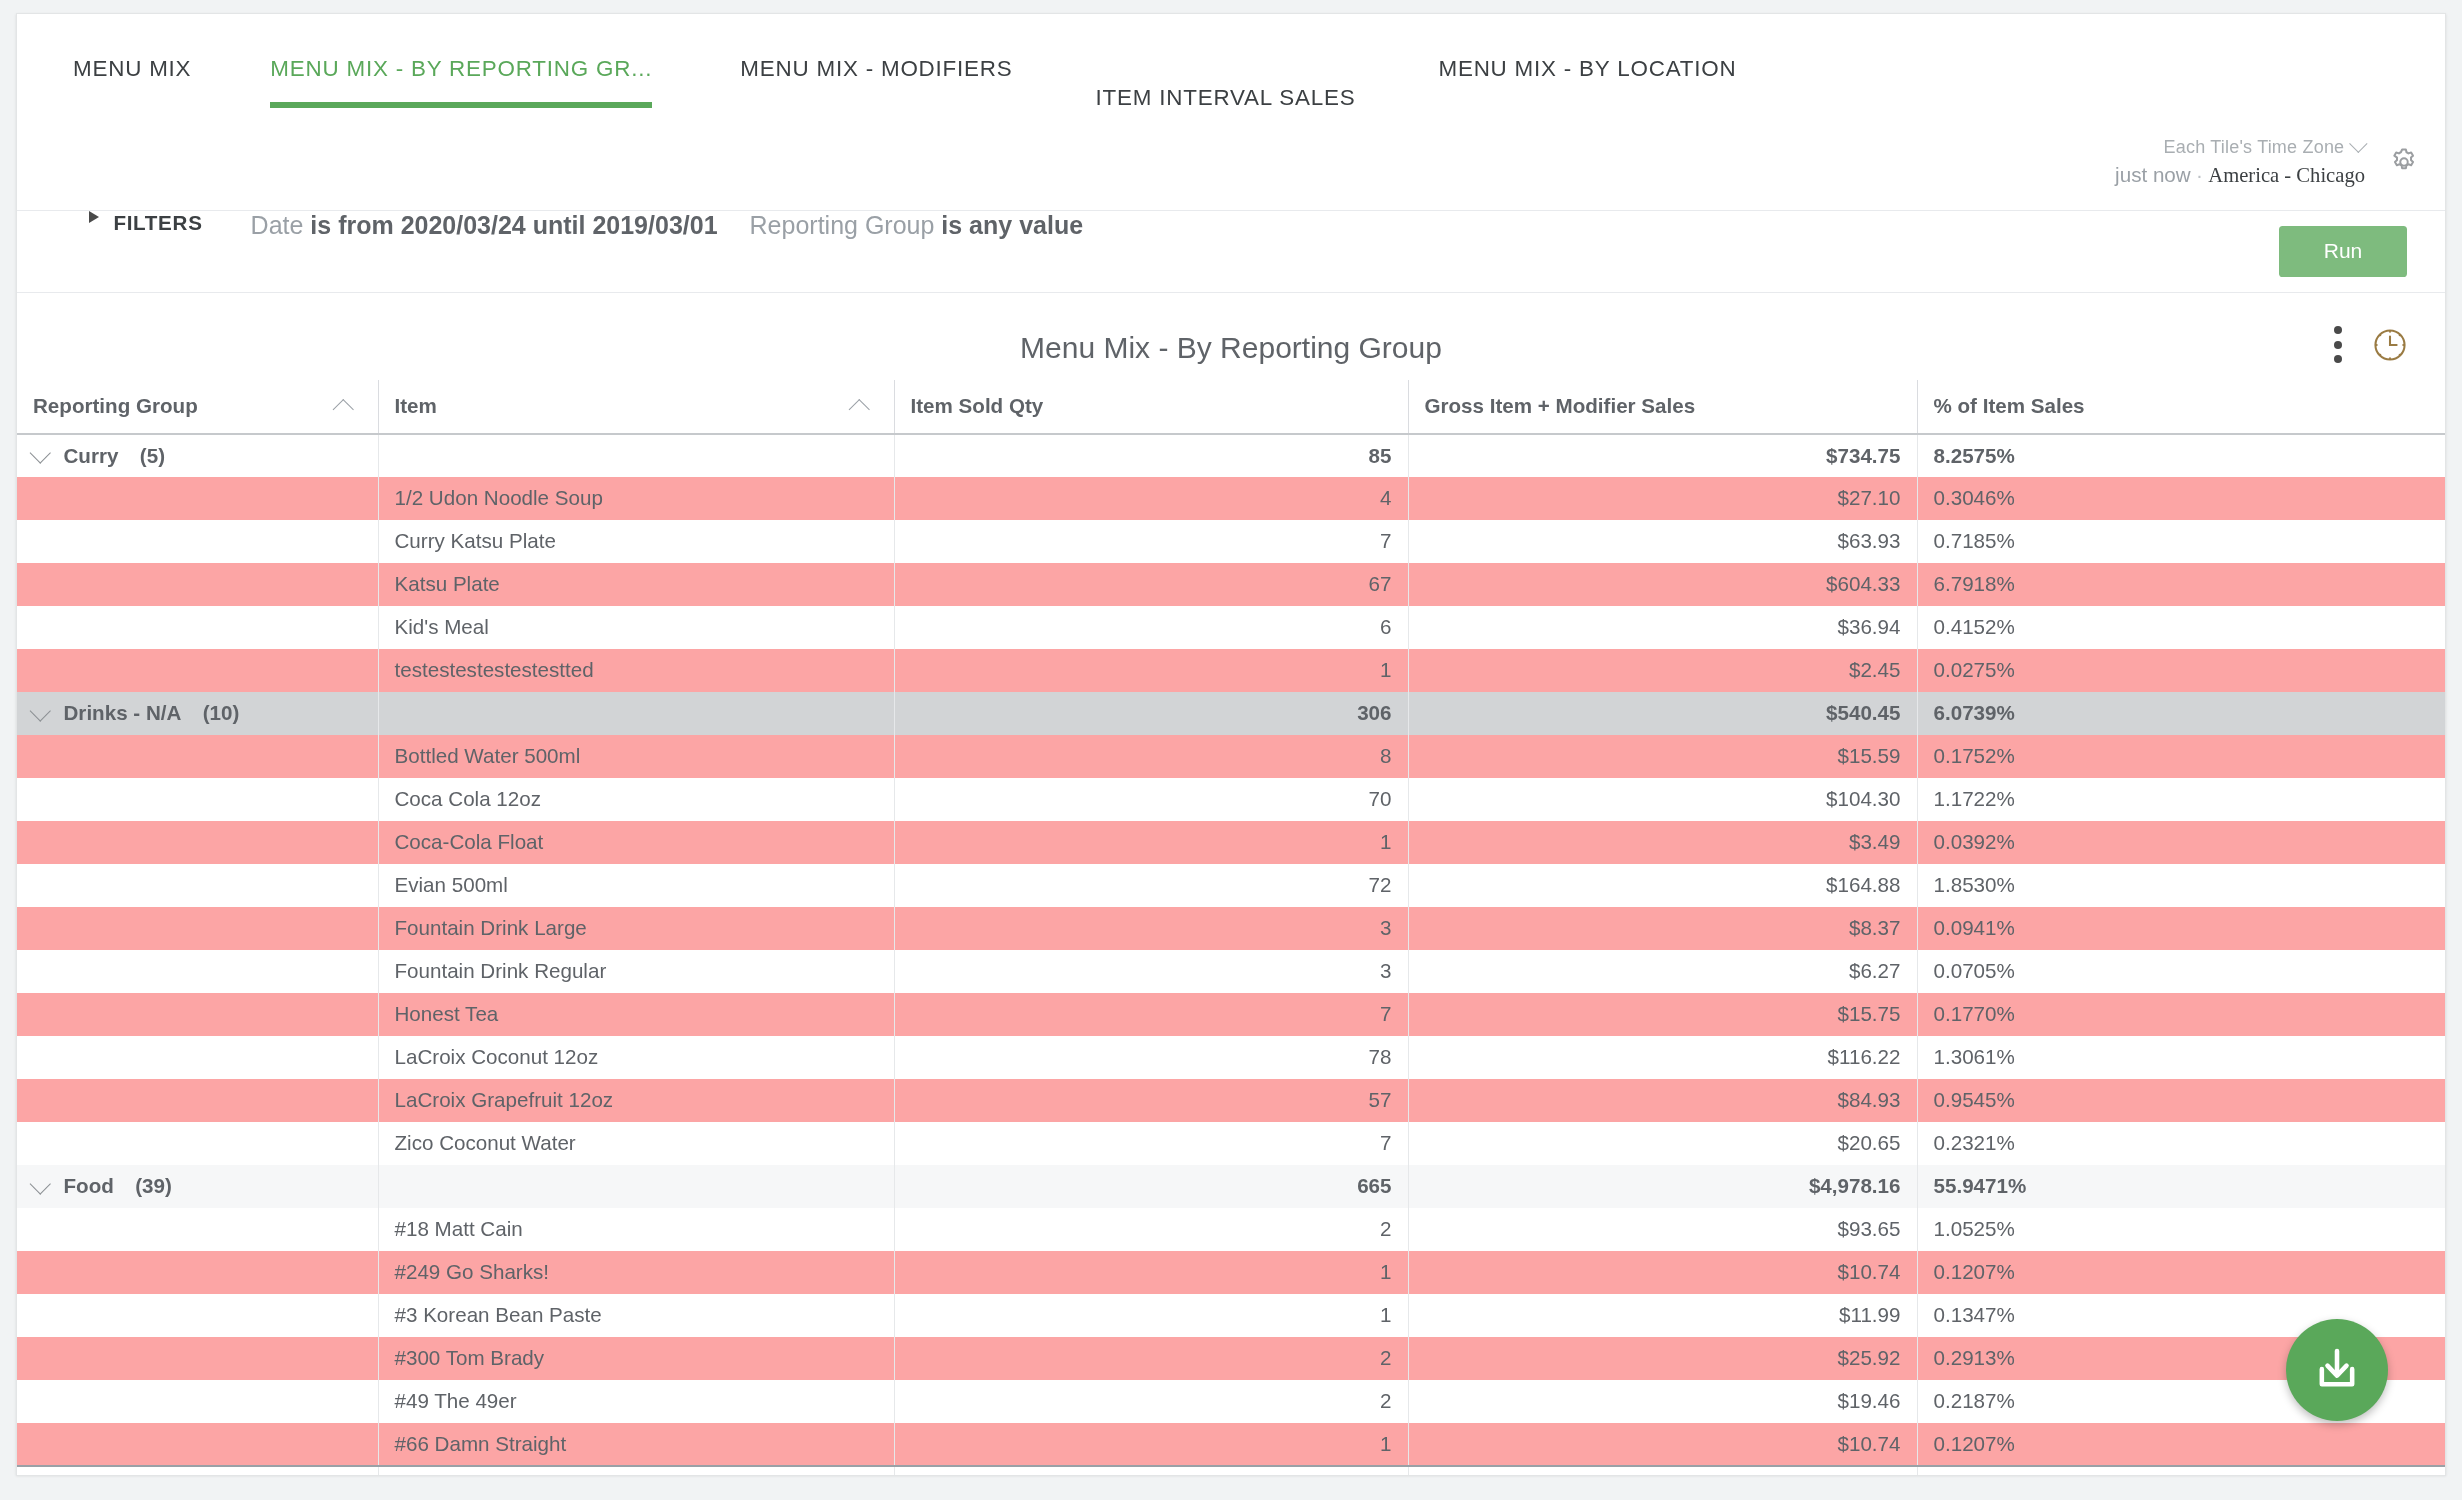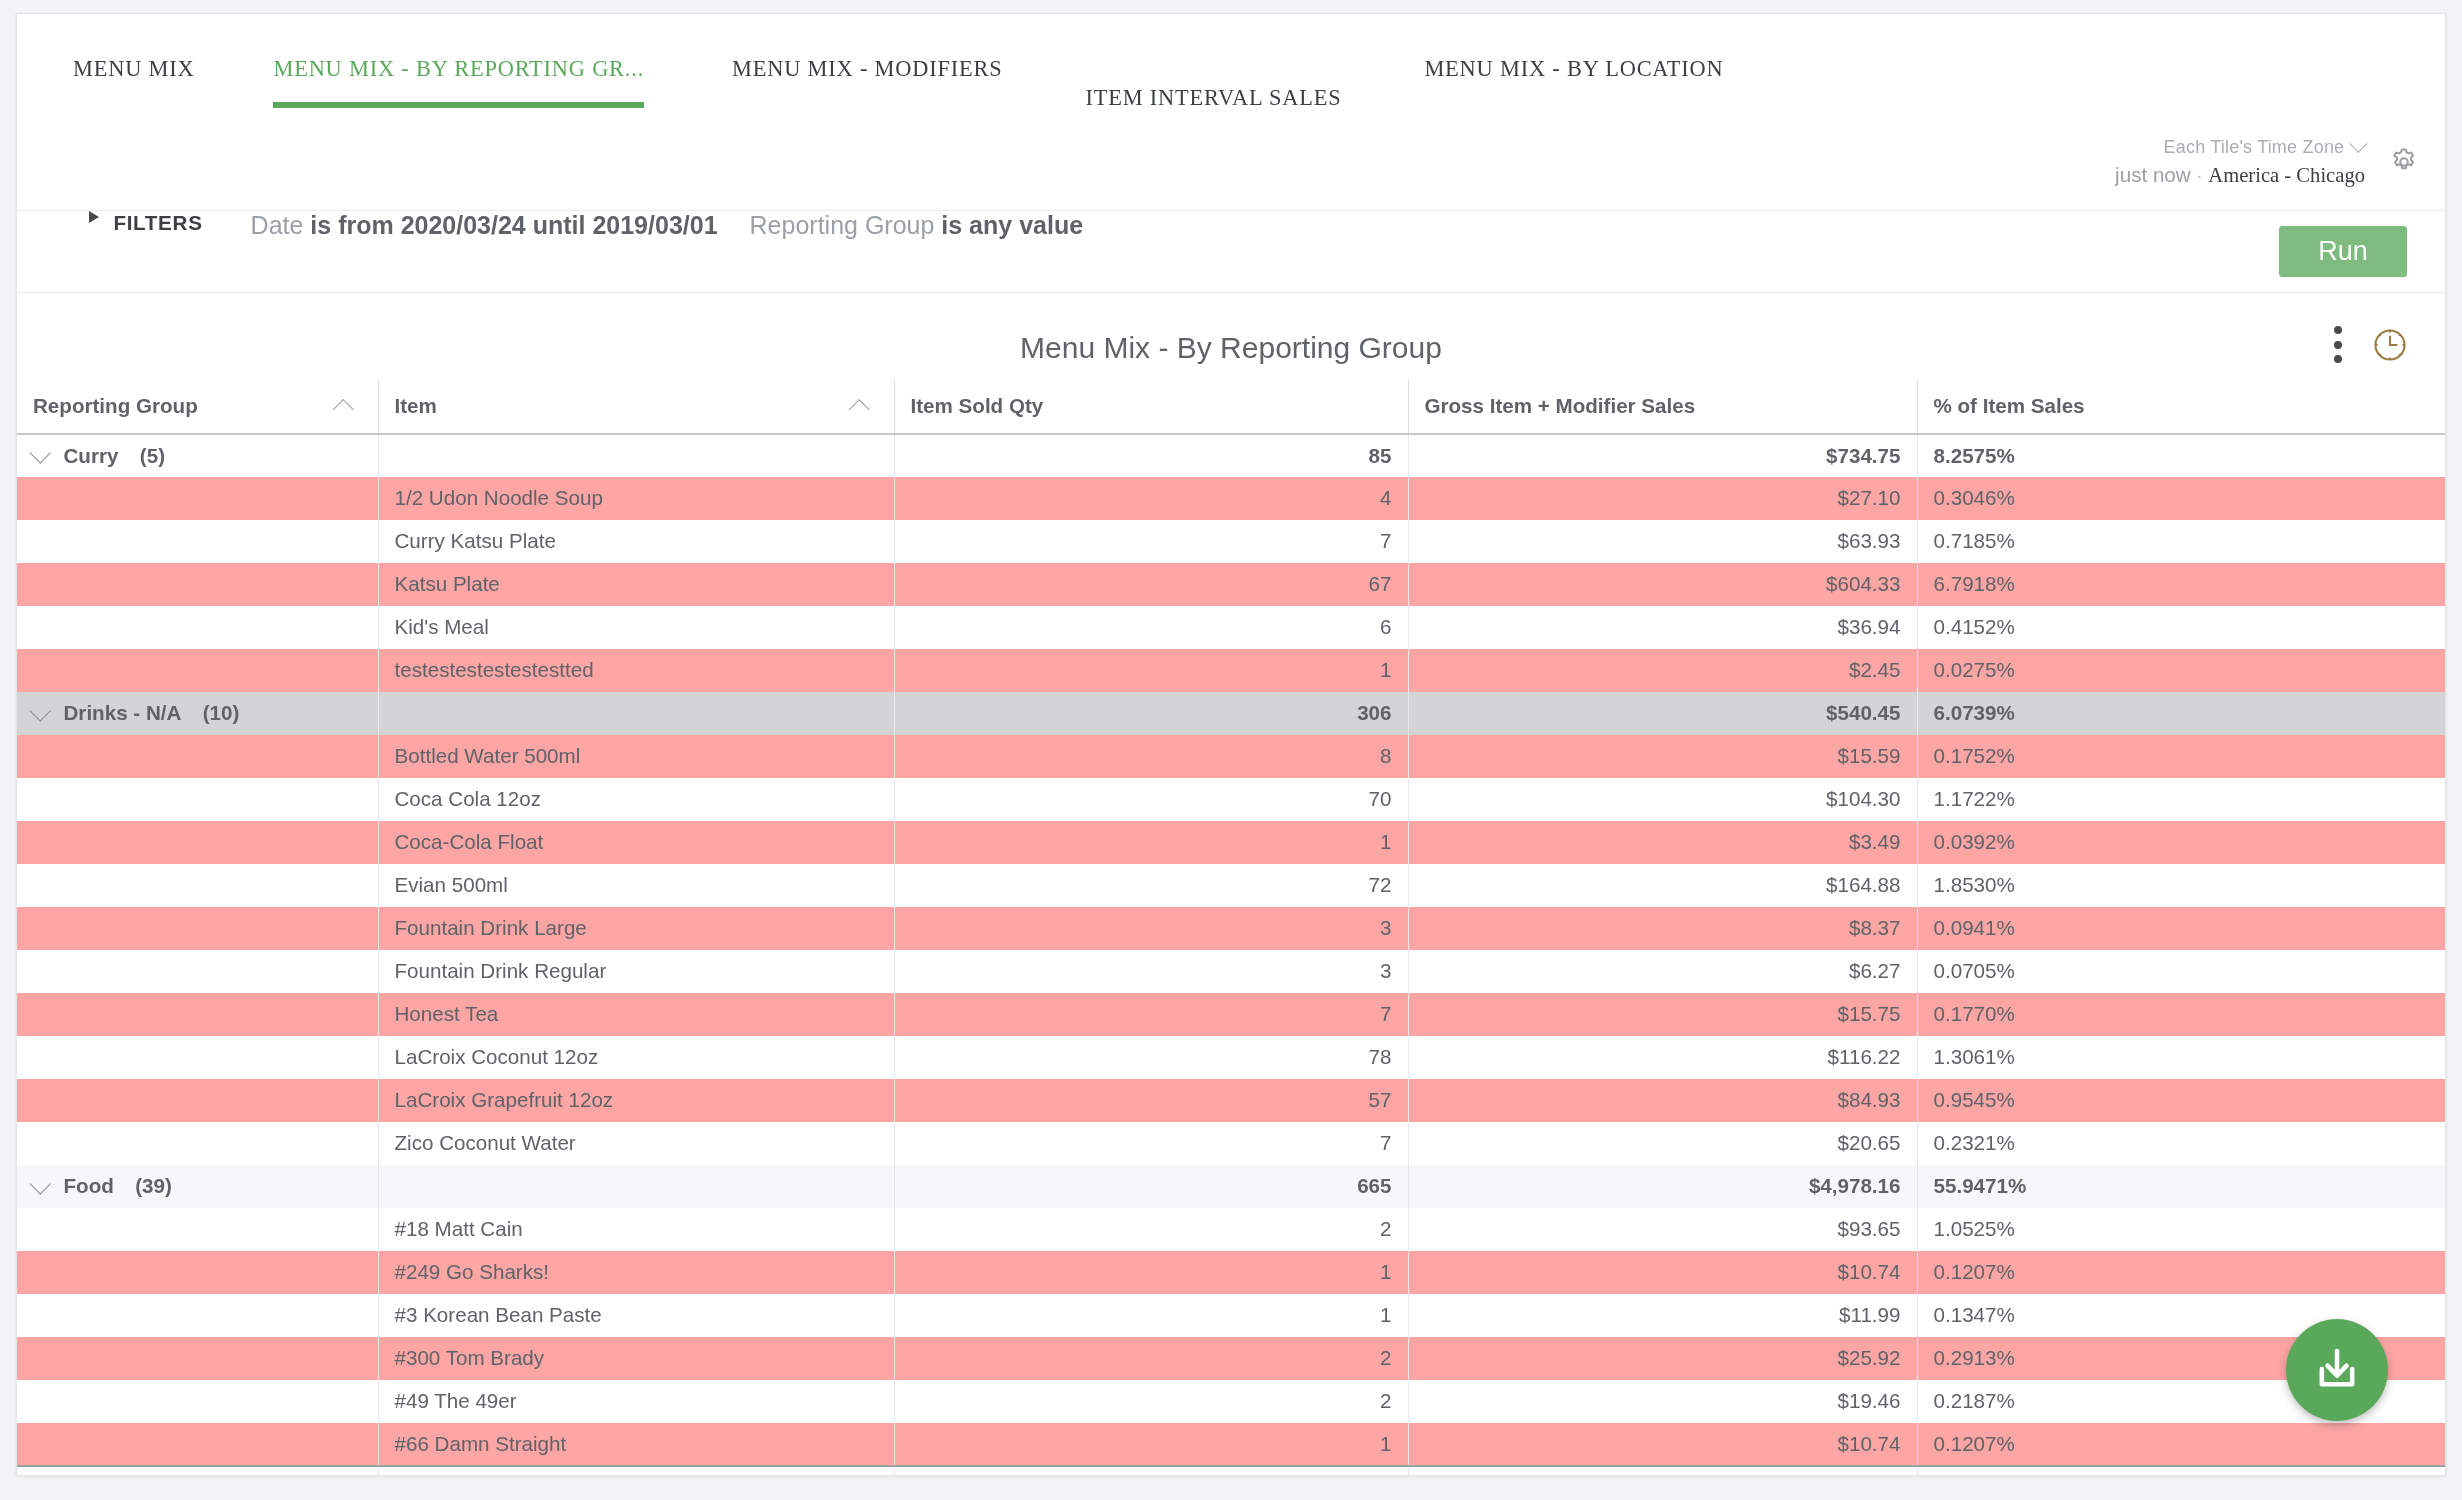--- a/index.html
+++ b/index.html
@@ -47,21 +47,20 @@
     padding: 0 0;
     margin-right: 0;
     font-size: 22.4px;
     letter-spacing: 0.8px;
     font-weight: 400;
     color: #3c4043;
     cursor: pointer;
     user-select: none;
     box-sizing: border-box;
     padding-top: 5.4px;
-    font-family: Liberation Serif, serif;
   }
   .tab .tab-label { display:block; }
   .tab.spacer-1 { margin-right: 79px; }
   .tab.spacer-2 { margin-right: 88px; }
   .tab.spacer-3 { margin-right: 83px; }
   .tab.spacer-4 { margin-right: 83px; margin-top: 29px; }
   .tab.active {
     color: #5aa85a;
   }
   .tab.active::after {
@@ -156,21 +155,21 @@
   .run-btn {
     position: absolute;
     right: 38px;
     top: 15.3px;
     width: 128px;
     height: 51px;
     background: #7ebb7e;
     color: #ffffff;
     border: none;
     border-radius: 3.6px;
-    font-size: 27px;
+    font-size: 21px;
     font-family: "Liberation Sans", sans-serif;
     cursor: pointer;
   }
 
   
   .vis-title {
     position: absolute;
     left: 0; right: 0;
     top: 296px;
     height: 77px;

